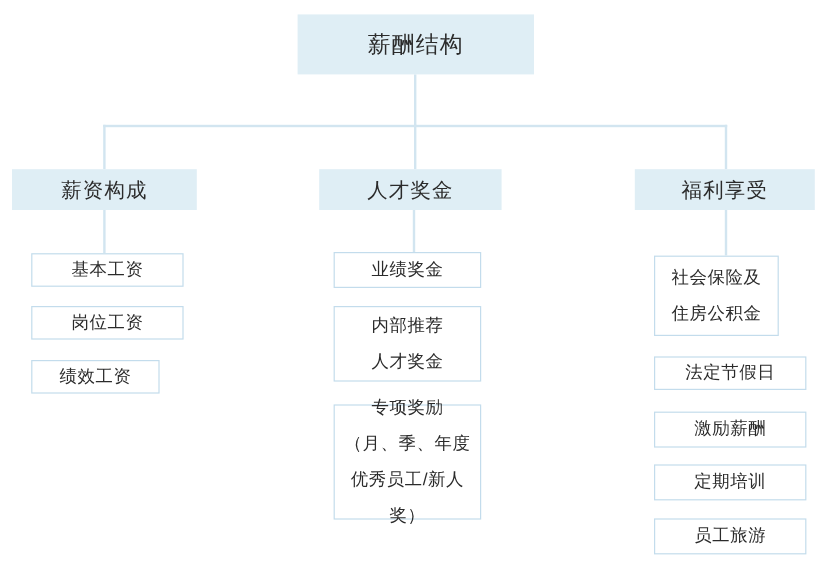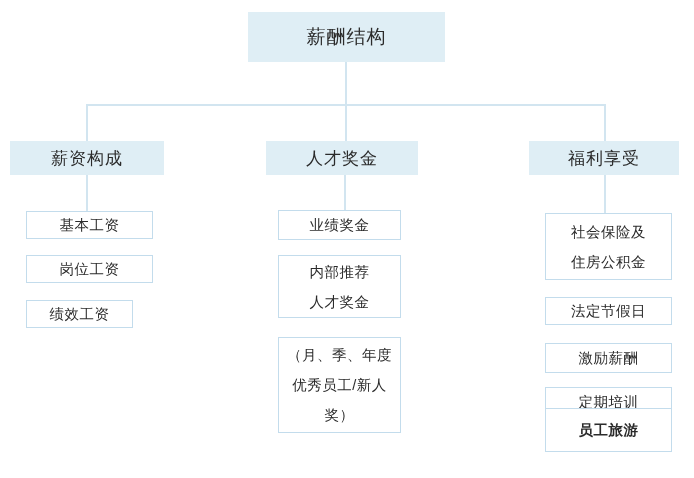--- a/index.html
+++ b/index.html
@@ -81,34 +81,35 @@
   </div>
 
   <div class="node outlined leaf-style" style="left:278px; top:210px; width:123px; height:30px;">
     <span class="line">业绩奖金</span>
   </div>
   <div class="node outlined leaf-style" style="left:278px; top:255px; width:123px; height:63px;">
     <span class="line">内部推荐</span>
     <span class="line">人才奖金</span>
   </div>
   <div class="node outlined leaf-style" style="left:278px; top:337px; width:123px; height:96px;">
+    <span class="line">专项奖励</span>
     <span class="line">（月、季、年度</span>
     <span class="line">优秀员工/新人奖）</span>
   </div>
 
-  <div class="node outlined leaf-style" style="left:545px; top:213px; width:127px; height:67px;">
+  <div class="node outlined leaf-style" style="left:545px; top:213px; width:104px; height:67px;">
     <span class="line">社会保险及</span>
     <span class="line">住房公积金</span>
   </div>
   <div class="node outlined leaf-style" style="left:545px; top:297px; width:127px; height:28px;">
     <span class="line">法定节假日</span>
   </div>
   <div class="node outlined leaf-style" style="left:545px; top:343px; width:127px; height:30px;">
     <span class="line">激励薪酬</span>
   </div>
   <div class="node outlined leaf-style" style="left:545px; top:387px; width:127px; height:30px;">
     <span class="line">定期培训</span>
   </div>
-  <div class="node outlined leaf-style" style="left:545px; top:408px; width:127px; height:44px;font-weight:bold;">
+  <div class="node outlined leaf-style" style="left:545px; top:432px; width:127px; height:30px;">
     <span class="line">员工旅游</span>
   </div>
 
 </div>
 
 </body></html>

